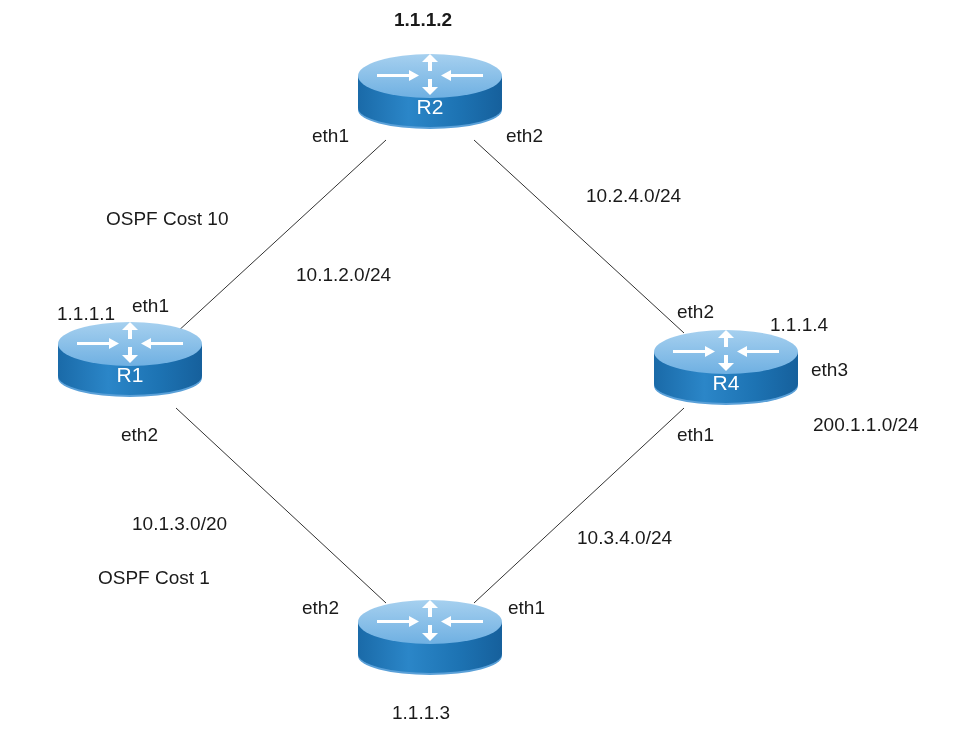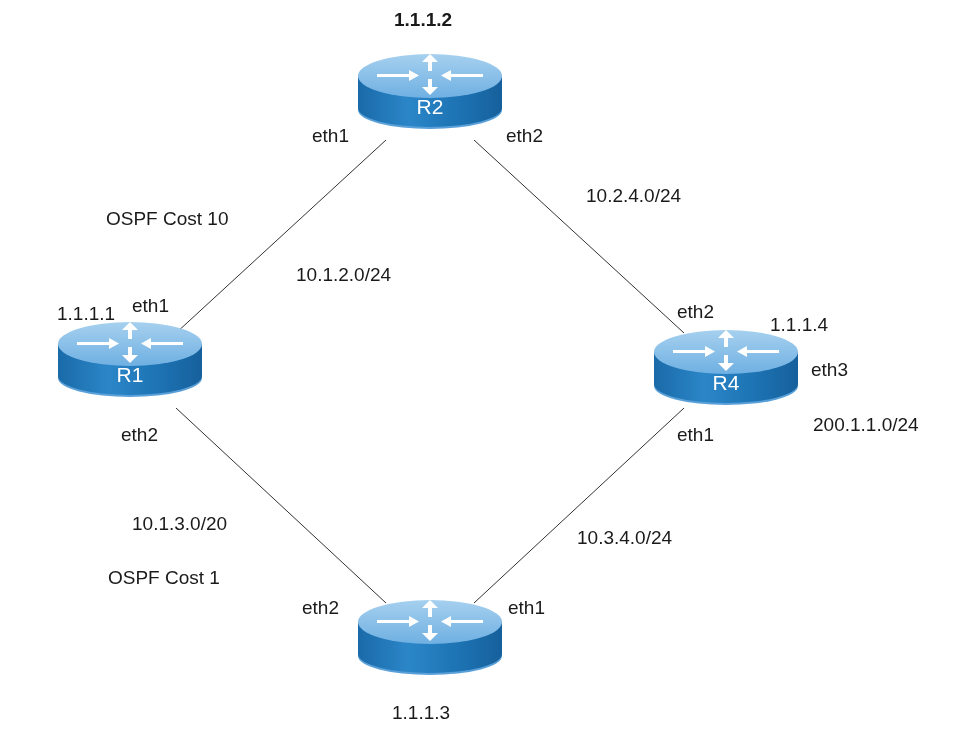--- a/index.html
+++ b/index.html
@@ -86,15 +86,15 @@
 <div class="lbl" style="left:677px;top:302px;">eth2</div>
 <div class="lbl" style="left:677px;top:425px;">eth1</div>
 <div class="lbl" style="left:811px;top:360px;">eth3</div>
 <div class="lbl" style="left:302px;top:598px;">eth2</div>
 <div class="lbl" style="left:508px;top:598px;">eth1</div>
 
 <div class="lbl" style="left:106px;top:209px;">OSPF Cost 10</div>
 <div class="lbl" style="left:296px;top:265px;text-align:right;">10.1.2.0/24</div>
 <div class="lbl" style="left:586px;top:186px;">10.2.4.0/24</div>
 <div class="lbl" style="left:132px;top:514px;">10.1.3.0/20</div>
-<div class="lbl" style="left:108px;top:568px;">OSPF Cost 1</div>
+<div class="lbl" style="left:98px;top:568px;">OSPF Cost 1</div>
 <div class="lbl" style="left:577px;top:528px;">10.3.4.0/24</div>
 <div class="lbl" style="left:813px;top:399px;margin-top:16px;">200.1.1.0/24</div>
 
 </body></html>

